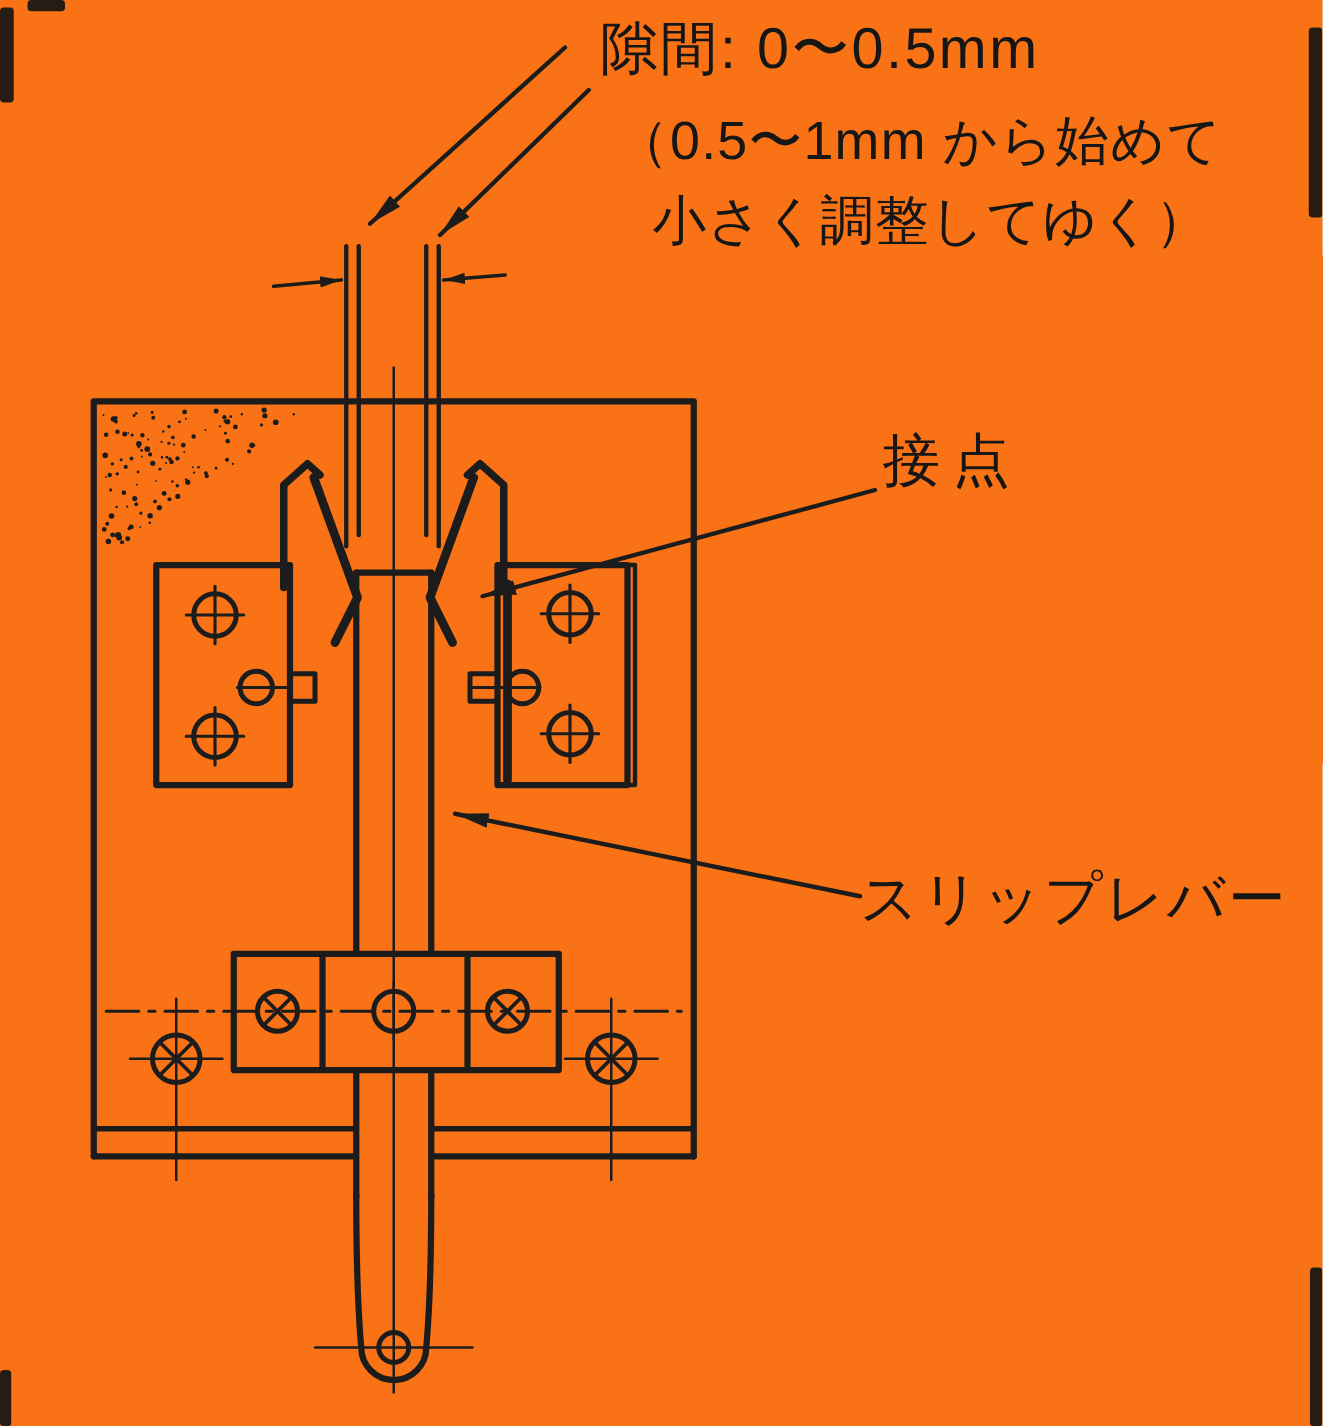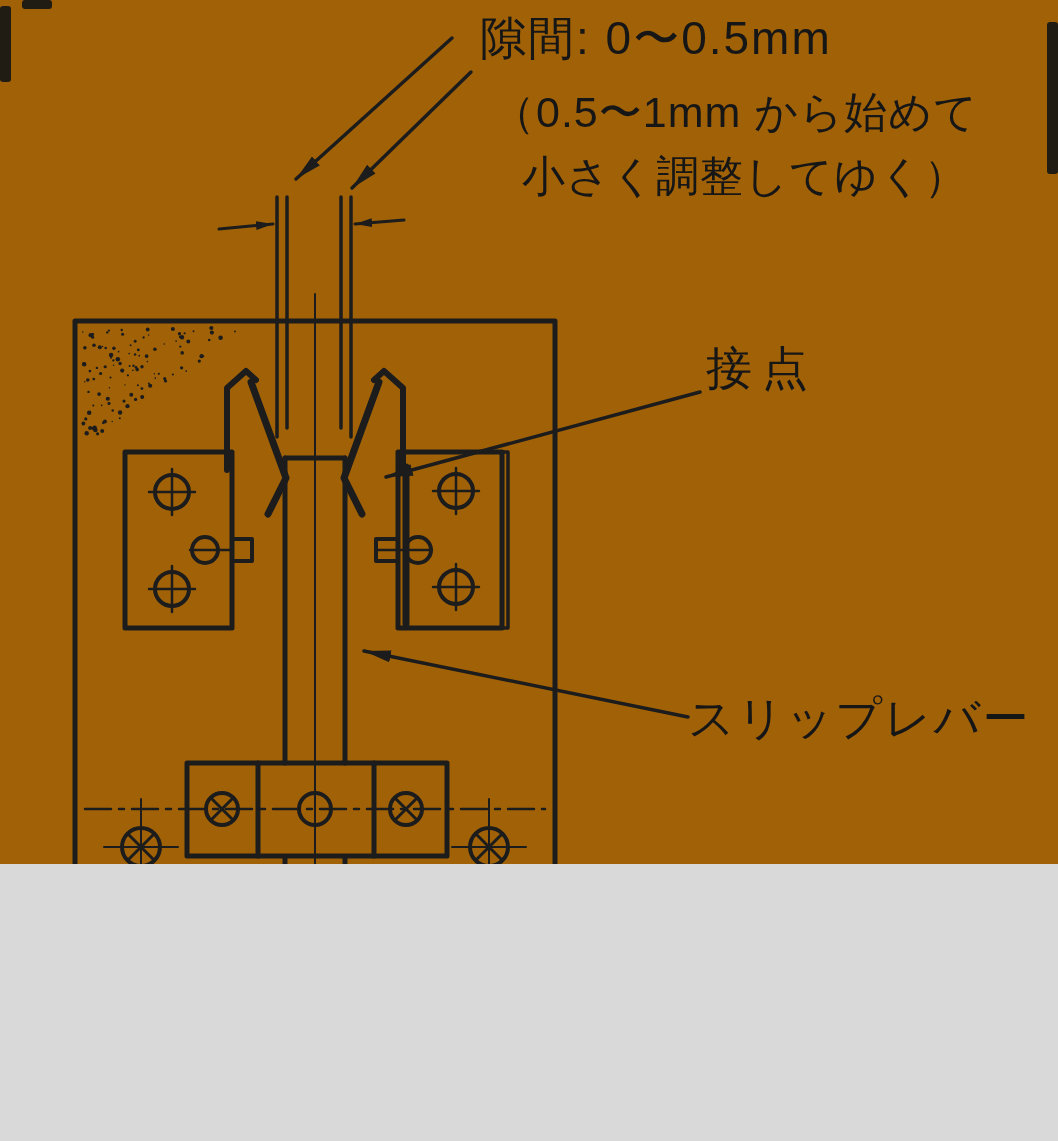--- a/index.html
+++ b/index.html
@@ -1,20 +1,20 @@
 <!DOCTYPE html>
 <html><head>
 <meta charset="utf-8">
 <style>
   html,body{margin:0;padding:0;background:#d9d9d9;}
   .page{
     position:relative;
-    width:1058px;height:864px;
+    width:1058px;height:1141px;
     margin:0 auto;
-    background:#a16207;
+    background:#f97316;
     overflow:hidden;
   }
   svg{display:block;}
   .ink{stroke:#1c1c1c;fill:none;stroke-linecap:round;stroke-linejoin:round;}
   .anno{
     font-family:"Liberation Sans","DejaVu Sans",sans-serif;
     fill:#161616;
     stroke:none;
   }
   .anno-lg{font-size:46px;letter-spacing:2px;font-weight:500;}

